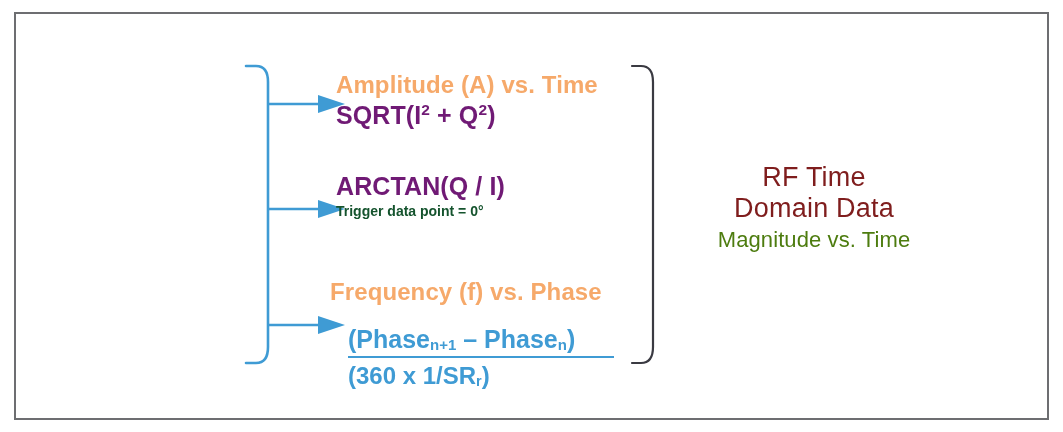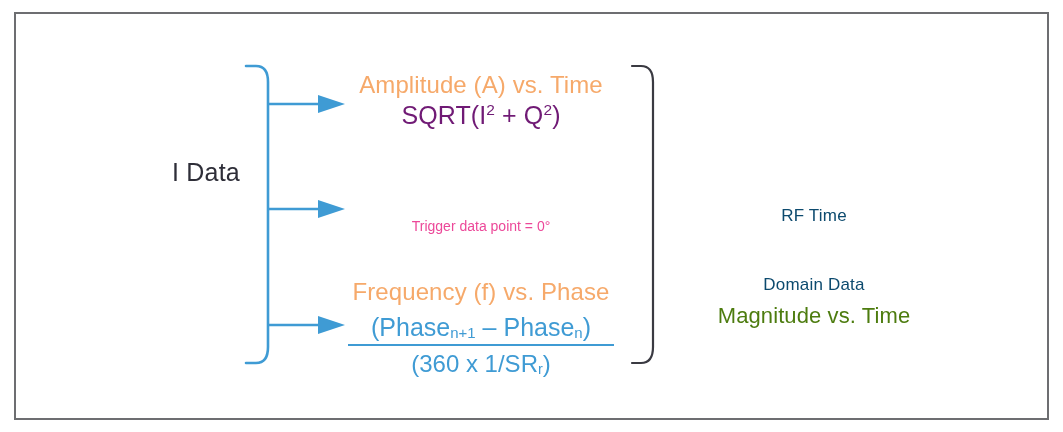--- a/index.html
+++ b/index.html
@@ -45,40 +45,39 @@
     position: absolute;
     left: 0;
     top: 0;
     width: 1063px;
     height: 432px;
   }
 
   
   .branch {
     position: absolute;
-    text-align: center;
     white-space: nowrap;
+    font-weight: bold;
   }
   .branch-title {
     color: #f6a96a;
     font-size: 24px;
     line-height: 30px;
     letter-spacing: 0.1px;
   }
   .branch-formula {
     color: #701a75;
     font-size: 25px;
     line-height: 31px;
     letter-spacing: 0.1px;
   }
   .branch-note {
-    color: #ec4899;
+    color: #14532d;
     font-size: 14px;
     line-height: 19px;
-    margin-top: 46px;
   }
   sup.exp {
     font-size: 0.62em;
     vertical-align: super;
     line-height: 0;
   }
   sub.idx {
     font-size: 0.60em;
     vertical-align: baseline;
     line-height: 0;
@@ -86,21 +85,21 @@
     top: 2px;
   }
 
   #branch-amplitude { left: 336px; top: 70px; width: 290px; }
   #branch-phase     { left: 336px; top: 171px; width: 290px; }
   #branch-frequency { left: 330px; top: 277px; width: 302px; }
 
   .fraction {
     display: block;
     width: 266px;
-    margin: 4px auto;
+    margin: 16px auto;
   }
   .fraction-num {
     display: block;
     color: #3f9bd4;
     font-size: 25px;
     line-height: 32px;
   }
   .fraction-bar {
     display: block;
     height: 2px;
@@ -117,41 +116,39 @@
   
   #output-block {
     position: absolute;
     left: 668px;
     top: 162px;
     width: 292px;
     text-align: center;
     white-space: nowrap;
   }
   .output-line {
-    color: #0c4a6e;
-    font-size: 17px;
+    color: #7f1d1d;
+    font-size: 27px;
     line-height: 31px;
     letter-spacing: 0.2px;
-    margin-top: 38px;
   }
   .output-line-accent {
     color: #4d7c0f;
     font-size: 22px;
     line-height: 31px;
     letter-spacing: 0.1px;
   }
 </style>
 </head>
 <body>
 
 <div class="figure">
 
   <div class="figure-border"></div>
 
-  <div class="input-label" id="label-i-data">I Data</div>
 
   <svg class="connectors" viewBox="0 0 1063 432">
 
     <path d="M 246 66 L 256 66 Q 268 66 268 82 L 268 347 Q 268 363 256 363 L 246 363" fill="none" stroke="#3f9bd4" stroke-width="2.6" stroke-linecap="round"></path>
 
     <line x1="268" y1="104" x2="322" y2="104" stroke="#3f9bd4" stroke-width="2.6"></line>
     <polygon points="318,95 345,104 318,113" fill="#3f9bd4"></polygon>
 
     <line x1="268" y1="209" x2="322" y2="209" stroke="#3f9bd4" stroke-width="2.6"></line>
     <polygon points="318,200 345,209 318,218" fill="#3f9bd4"></polygon>
@@ -161,20 +158,21 @@
 
     <path d="M 632 66 L 641 66 Q 653 66 653 82 L 653 347 Q 653 363 641 363 L 632 363" fill="none" stroke="#3a3a42" stroke-width="2.2" stroke-linecap="round"></path>
   </svg>
 
   <div class="branch" id="branch-amplitude">
     <div class="branch-title">Amplitude (A) vs. Time</div>
     <div class="branch-formula"><span>SQRT(I</span><sup class="exp">2</sup><span> + Q</span><sup class="exp">2</sup><span>)</span></div>
   </div>
 
   <div class="branch" id="branch-phase">
+    <div class="branch-formula">ARCTAN(Q / I)</div>
     <div class="branch-note">Trigger data point = 0°</div>
   </div>
 
   <div class="branch" id="branch-frequency">
     <div class="branch-title">Frequency (f) vs. Phase</div>
     <div class="fraction">
       <span class="fraction-num"><span>(Phase</span><sub class="idx">n+1</sub><span> – Phase</span><sub class="idx">n</sub><span>)</span></span>
       <span class="fraction-bar"></span>
       <span class="fraction-den"><span>(360 x 1/SR</span><sub class="idx">r</sub><span>)</span></span>
     </div>

